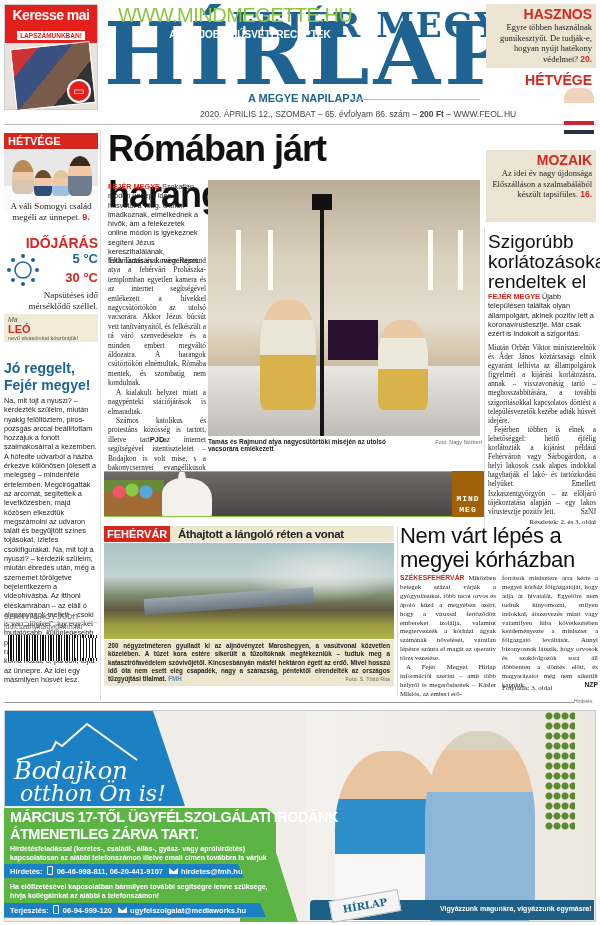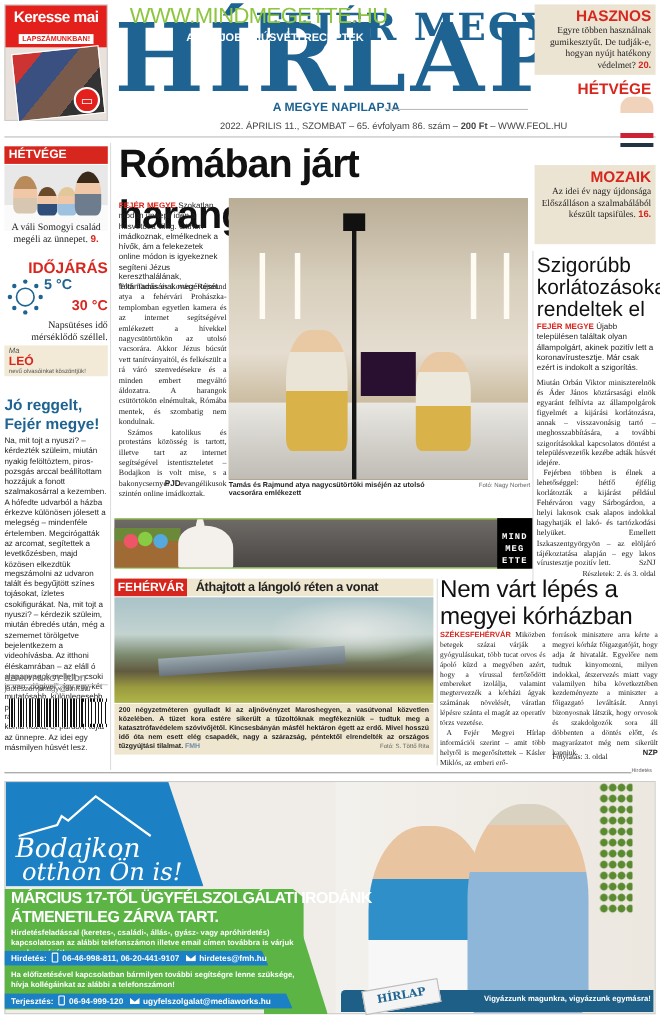--- a/index.html
+++ b/index.html
@@ -34,21 +34,21 @@
 #hetvege-r{left:486px;top:70px;width:110px;height:78px;padding:2px 4px;text-align:right}
 #hetvege-r .woman{position:absolute;right:2px;top:18px;width:30px;height:60px;background:linear-gradient(#f1d3bc 0 25%,#fff 25% 55%,#c23 55% 62%,#fff 62% 70%,#234 70% 76%,#fff 76%);border-radius:10px 10px 2px 2px}
 #hetvege-r .t-body{padding-right:36px;text-align:right}
 #mozaik{left:486px;top:150px;width:110px;height:72px;padding:2px 4px;text-align:right}
 .tag-red{background:#d7261e;color:#fff;font:bold 11px "Liberation Sans",sans-serif;padding:2px 4px;display:inline-block;width:100%}
 #family{left:4px;top:150px;width:94px;height:60px;background:linear-gradient(#e8e8e8 0 60%,#fafafa 60%);overflow:hidden}
 #family .p{position:absolute;border-radius:50% 50% 20% 20%}
 #fam-cap{left:4px;top:201px;width:94px;font:9px "Liberation Serif",serif;line-height:11px;text-align:center}
 #weather-head{left:4px;top:235px;width:94px;text-align:right;font:bold 14px "Liberation Sans",sans-serif;color:#d7261e}
 #sun{left:6px;top:253px;width:34px;height:34px}
-#temp1{left:40px;top:251px;width:58px;font:bold 13px "Liberation Sans",sans-serif;color:#1e6391}
+#temp1{left:40px;top:251px;width:58px;text-align:right;font:bold 13px "Liberation Sans",sans-serif;color:#1e6391}
 #temp2{left:40px;top:270px;width:58px;text-align:right;font:bold 13px "Liberation Sans",sans-serif;color:#d7261e}
 #weather-txt{left:4px;top:290px;width:94px;text-align:right;font:9px "Liberation Serif",serif;line-height:11px}
 #nameday{left:4px;top:314px;width:94px;height:28px;background:#f2ead6;padding:2px 4px}
 #nameday .ma{font:italic 7px "Liberation Sans",sans-serif;color:#555}
 #nameday .nm{font:bold 11px "Liberation Sans",sans-serif;color:#d7261e;line-height:12px}
 #nameday .sub{font:5.5px "Liberation Sans",sans-serif;color:#555}
 #col-head{left:4px;top:360px;width:94px;font:bold 14px "Liberation Sans",sans-serif;color:#1e6391;line-height:17px}
 #col-text{left:4px;top:396px;width:94px;font:7.3px "Liberation Sans",sans-serif;line-height:9.3px;color:#222}
 #col-author{left:4px;top:612px;width:94px;font:bold 7.5px "Liberation Sans",sans-serif;color:#888;border-bottom:1px solid #ccc;padding-bottom:1px}
 #col-email{left:4px;top:623px;width:94px;font:7px "Liberation Sans",sans-serif;color:#666}
@@ -85,21 +85,21 @@
 #r-body p:first-child{text-indent:0}
 #r-more{left:488px;top:518px;width:108px;text-align:right;font:7px "Liberation Serif",serif}
 
 
 #banner{left:104px;top:471px;width:378px;height:46px;background:linear-gradient(180deg,#6e6a66,#4a4644);border-top:1px solid #8cc63f;border-bottom:1px solid #8cc63f;overflow:hidden}
 #banner .basket{position:absolute;left:0;top:8px;width:60px;height:38px;background:radial-gradient(circle at 15px 12px,#e56 0 6px,transparent 7px),radial-gradient(circle at 28px 10px,#8c4 0 6px,transparent 7px),radial-gradient(circle at 42px 12px,#5ad 0 6px,transparent 7px),linear-gradient(#6a8a3a 0 30%,#a06a34 30%)}
 #banner .bunny{position:absolute;left:58px;top:6px;width:50px;height:40px;background:#f4f1ec;border-radius:40% 50% 10% 10%}
 #banner .bunny:before{content:"";position:absolute;left:16px;top:-8px;width:8px;height:20px;background:#f4f1ec;border-radius:50%}
 #banner-url{left:118px;top:4px;width:250px;text-align:left;font:20px "Liberation Sans",sans-serif;color:#8cc63f;letter-spacing:-0.5px}
 #banner-sub{left:130px;top:29px;width:240px;text-align:center;font:bold 10px "Liberation Sans",sans-serif;color:#fff}
-#banner-logo{left:452px;top:471px;width:32px;height:46px;background:#000000;color:#fff;font:bold 8px "Liberation Mono",monospace;line-height:11px;text-align:center;padding-top:12px;letter-spacing:1px}
+#banner-logo{left:452px;top:471px;width:32px;height:46px;background:#a16207;color:#fff;font:bold 8px "Liberation Mono",monospace;line-height:11px;text-align:center;padding-top:22px;letter-spacing:1px}
 
 
 #fv-head{left:104px;top:526px;width:290px;height:16px;background:#eee6cf}
 #fv-tag{left:104px;top:526px;background:#d7261e;color:#fff;font:bold 11px "Liberation Sans",sans-serif;padding:1px 3px;height:16px;line-height:14px}
 #fv-title{left:178px;top:526px;font:bold 11.5px "Liberation Sans",sans-serif;line-height:16px;letter-spacing:-0.3px}
 #fv-photo{left:104px;top:543px;width:290px;height:96px;background:linear-gradient(180deg,#a9c3c8 0%,#c3d3d0 35%,#7b8a6e 55%,#615a40 70%,#9a9a40 85%,#b0b54a 100%);overflow:hidden}
 #fv-photo .train{position:absolute;left:40px;top:50px;width:170px;height:16px;background:linear-gradient(#9aa8b0,#6a747c);transform:rotate(-4deg)}
 #fv-photo .smoke{position:absolute;left:140px;top:0;width:160px;height:60px;background:radial-gradient(ellipse at center,#e0e5e3 0%,rgba(224,229,227,0) 70%)}
 #fv-cap{left:104px;top:640px;width:290px;height:46px;background:#eee6cf;padding:2px 4px;font:bold 6.3px "Liberation Sans",sans-serif;line-height:8.3px;text-align:justify}
 #fv-cap .sig{color:#6a8aaa;font-weight:bold}
@@ -153,21 +153,21 @@
     <div class="l2">LAPSZÁMUNKBAN!</div>
   </div>
   <div class="mag"></div>
   <div class="tv">▭</div>
 </div>
 
 <div id="mast-main" class="abs">HÍRLAP</div>
 <div id="mast-top" class="abs">FEJÉR MEGYEI</div>
 <div id="mast-sub" class="abs">A MEGYE NAPILAPJA</div>
 <div id="mast-line" class="abs"></div>
-<div id="mast-date" class="abs"><span>2022. ÁPRILIS 11., SZOMBAT – 65. évfolyam 86. szám – </span><b>200 Ft</b><span> – WWW.FEOL.HU</span></div>
+<div id="mast-date" class="abs"><span>2020. ÁPRILIS 12., SZOMBAT – 65. évfolyam 86. szám – </span><b>200 Ft</b><span> – WWW.FEOL.HU</span></div>
 <div id="rule-top" class="abs"></div>
 
 <div id="hasznos" class="abs teaser-box">
   <div class="t-head">HASZNOS</div>
   <div class="t-body"><span>Egyre többen használnak gumikesztyűt. De tudják-e, hogyan nyújt hatékony védelmet?</span> <span class="pg">20.</span></div>
 </div>
 <div id="hetvege-r" class="abs">
   <div class="t-head">HÉTVÉGE</div>
   <div class="woman"></div>
 </div>
@@ -216,20 +216,21 @@
 <div id="col-author" class="abs">SZANYI-NAGY JUDIT</div>
 <div id="col-email" class="abs">judit.szanyinagy@fmh.hu</div>
 <div id="barcode" class="abs"></div>
 <div id="barcode2" class="abs"></div>
 <div id="col-sep" class="abs"></div>
 
 <div id="headline" class="abs">Rómában járt harangok</div>
 <div id="main-lead" class="abs"><span class="loc">FEJÉR MEGYE</span><span> Szokatlan módon ünnepli idén a húsvétot a világ. Otthon imádkoznak, elmélkednek a hívők, ám a felekezetek online módon is igyekeznek segíteni Jézus kereszthalálának, feltámadásának megértését.</span></div>
 <div id="main-body" class="abs">
   <p>Tóth Tamás és Lovász Rajmund atya a fehérvári Prohászka-templomban egyetlen kamera és az internet segítségével emlékezett a hívekkel nagycsütörtökön az utolsó vacsorára. Akkor Jézus búcsút vett tanítványaitól, és felkészült a rá váró szenvedésekre és a minden embert megváltó áldozatra. A harangok csütörtökön elnémultak, Rómába mentek, és szombatig nem kondulnak.</p>
+  <p>A kialakult helyzet miatt a nagypénteki stációjárások is elmaradtak.</p>
   <p>Számos katolikus és protestáns közösség is tartott, illetve tart az internet segítségével istentiszteletet – Bodajkon is volt mise, s a bakonycsernyei evangélikusok szintén online imádkoztak.</p>
 </div>
 <div id="main-sign" class="abs">PJD</div>
 <div id="main-photo" class="abs">
   <div class="cand" style="left:28px"></div>
     <div class="cand" style="left:60px"></div>
     <div class="cand" style="left:220px"></div>
     <div class="cand" style="left:250px"></div>
   <div class="altar"></div>
   <div class="priest1"></div>

